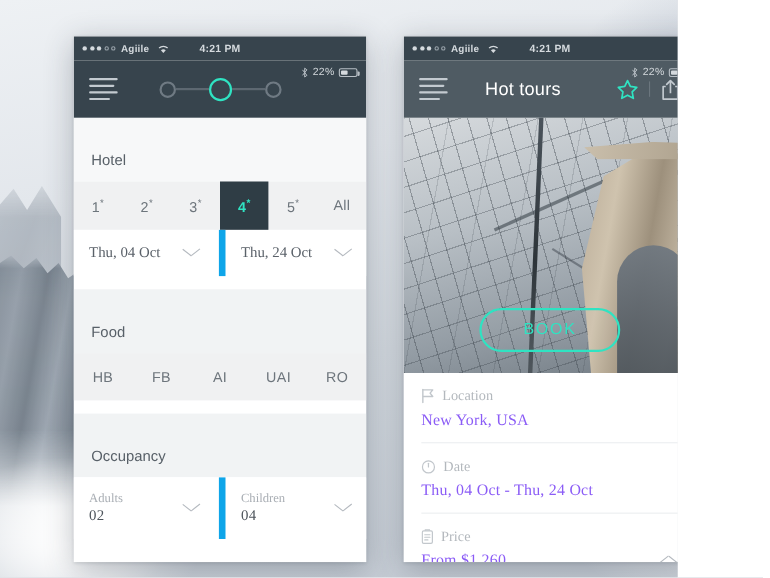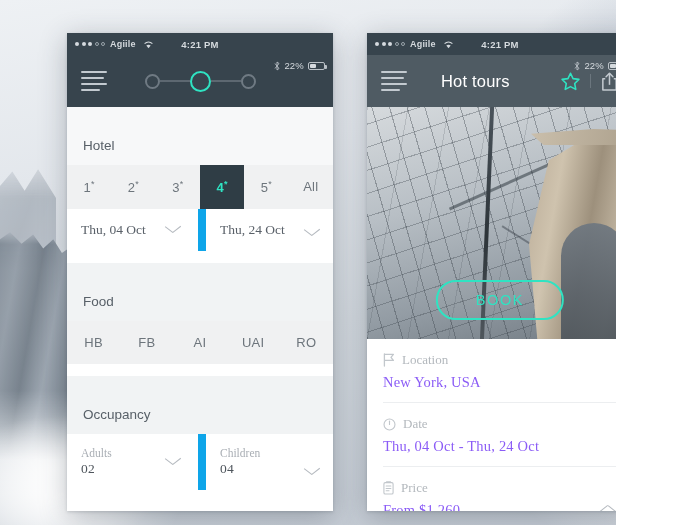--- a/index.html
+++ b/index.html
@@ -110,21 +110,21 @@
     cursor:pointer; letter-spacing:.3px;
   }
   .seg.sel { background:#2f3d45; color:#2fe3c2; font-weight:bold; }
   .seg sup { font-size:9px; vertical-align:super; }
 
   .pick-row { display:flex; gap:4px; background:#ffffff;font-family:Liberation Serif, serif; }
   .picker {
     flex:1; background:#ffffff; padding:13px 14px; display:flex;
     align-items:center; justify-content:space-between; cursor:pointer;
   }
-  .picker + .picker { border-left:8px solid #0ea5e9;align-items:flex-end; }
+  .picker + .picker { border-left:6px solid #0ea5e9; }
   .picker .pv { font-size:13.5px; color:#5a6169; }
   .stack .lbl { font-size:11.5px; color:#a9aeb4; margin-bottom:2px; }
   .stack .val { font-size:13.5px; color:#4e555c; letter-spacing:.3px; }
   .chev {
     width:15px; height:9px; position:relative; flex:none;
   }
   .chev::before, .chev::after {
     content:""; position:absolute; top:0; width:9.5px; height:1.4px; background:#b4b9bf;
   }
   .chev::before { left:0; transform-origin:left center; transform:rotate(38deg); }

